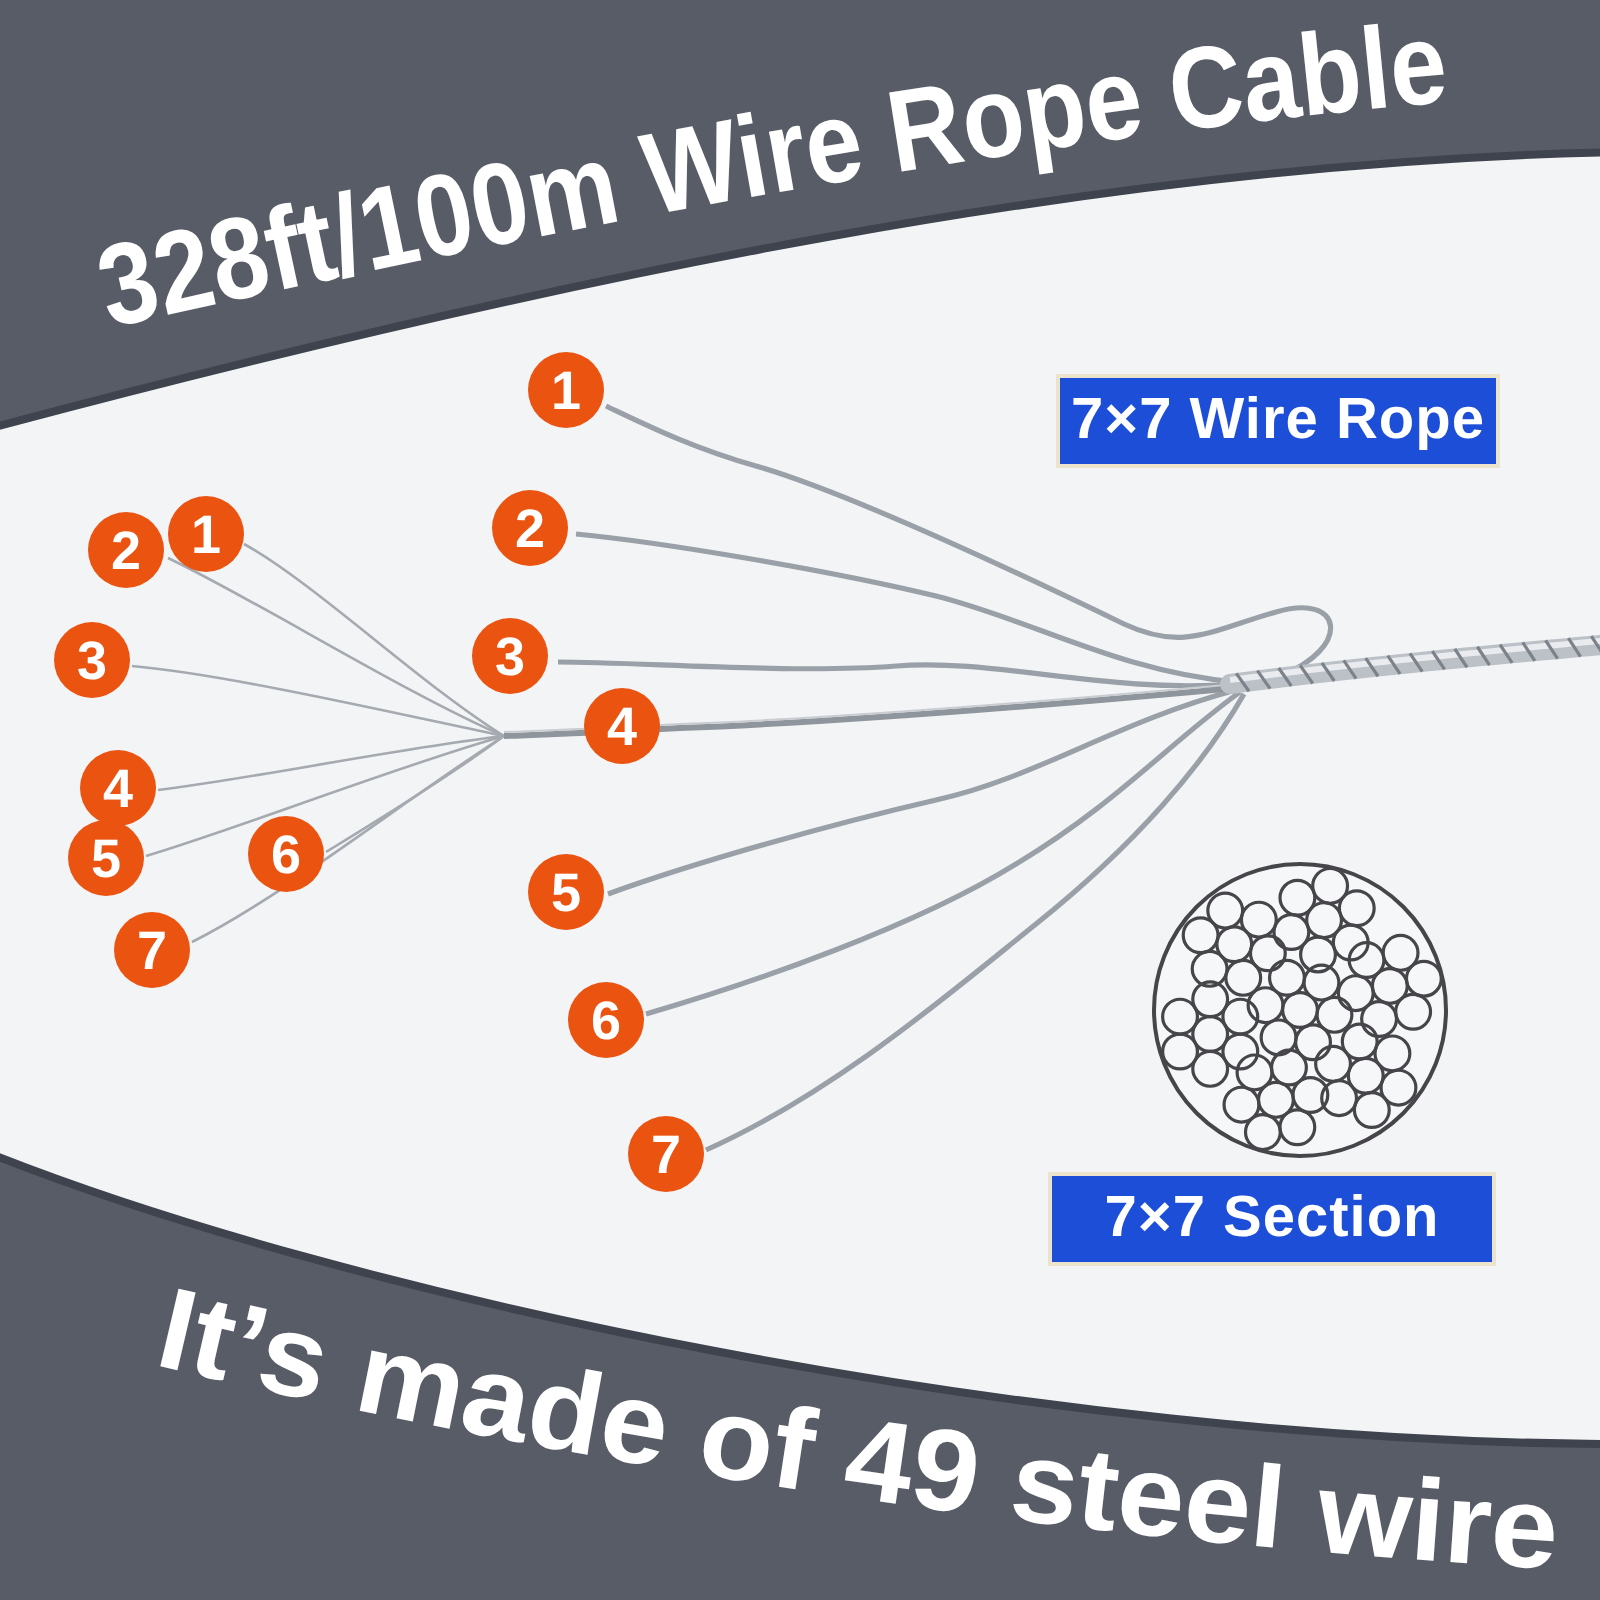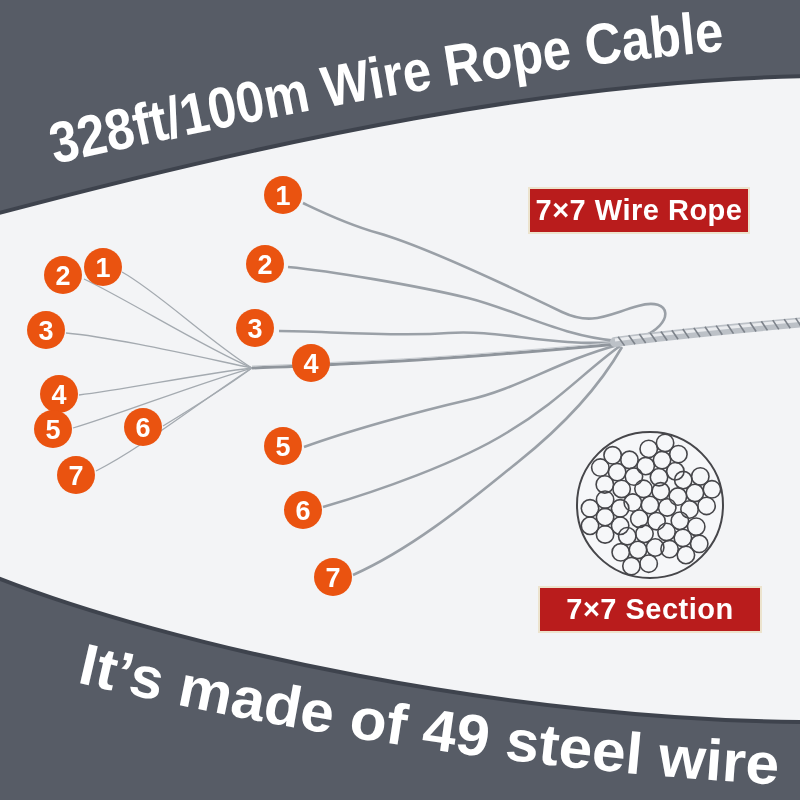--- a/index.html
+++ b/index.html
@@ -12,31 +12,31 @@
   }
   #stage{position:absolute;left:0;top:0;width:800px;height:800px;}
   svg{display:block;}
   .arc-title{
     fill:#ffffff;
     font-family:"Liberation Sans", sans-serif;
     font-weight:bold;
   }
   .label-box{
     position:absolute;
-    background:#b91c1c;
+    background:#1d4ed8;
     border:2px solid #ece3cd;
     color:#ffffff;
     display:flex;align-items:center;justify-content:center;
     font-size:29px;
     font-weight:600;
     letter-spacing:0.5px;
     box-sizing:border-box;
   }
   #label-wire-rope{left:528px;top:187px;width:222px;height:47px;}
-  #label-section{left:538px;top:586px;width:224px;height:47px;}
+  #label-section{left:524px;top:586px;width:224px;height:47px;}
 </style>
 </head>
 <body>
 
 <div id="stage">
   <svg width="800" height="800" viewBox="0 0 800 800">
     <defs>
       <path id="arcTop" d="M 20,172 Q 460,70 760,48" fill="none"></path>
       <path id="arcBottom" d="M 50,676 Q 420,766 805,786" fill="none"></path>
     </defs>

